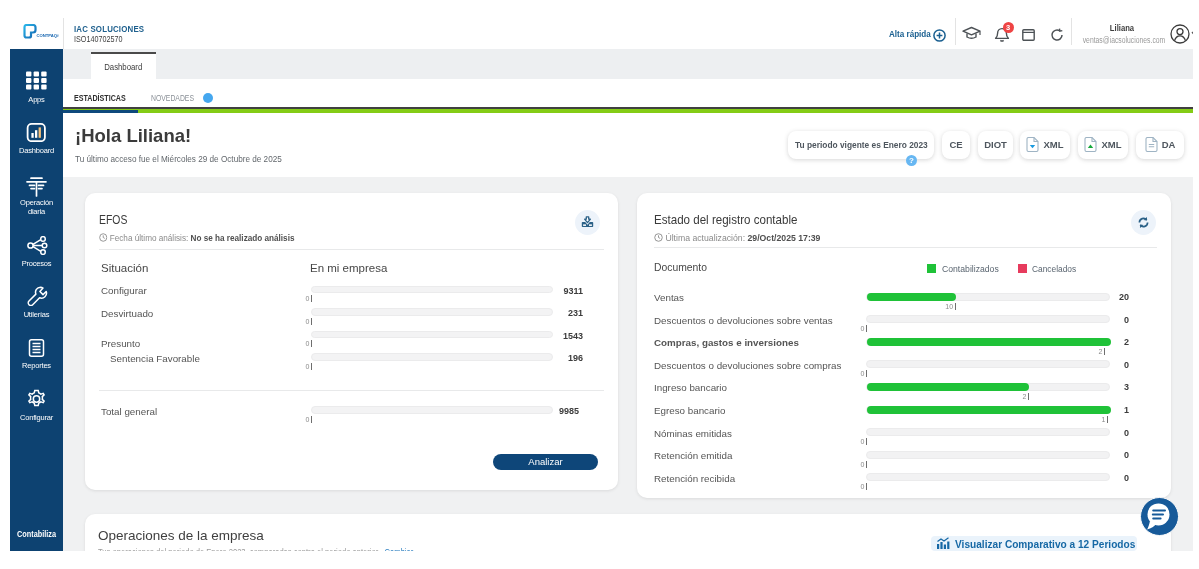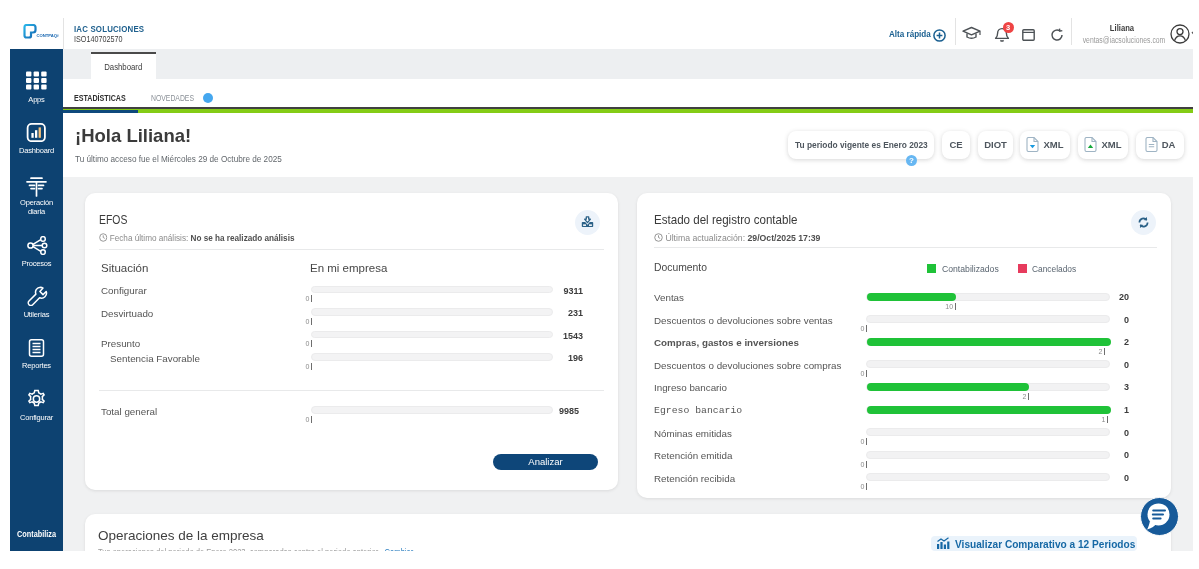--- a/index.html
+++ b/index.html
@@ -330,21 +330,21 @@
     <div class="num" style="left:452px; top:166.8px;">0</div>
     <div class="tick" style="left:229px; top:177.3px;"></div>
     <div class="tickNum" style="left:206px; top:177.3px;">0</div>
     <div class="rowLabel" style="left:17px; top:189.4px;">Ingreso bancario</div>
     <div class="bar2" style="left:229px; top:189.9px; width:244px;">
         <div class="fill" style="width:162px;"></div>
       </div>
     <div class="num" style="left:452px; top:189.4px;">3</div>
     <div class="tick" style="left:391px; top:199.9px;"></div>
     <div class="tickNum" style="left:368px; top:199.9px;">2</div>
-    <div class="rowLabel" style="left:17px; top:212px;font-family:Liberation Mono, monospace;">Egreso bancario</div>
+    <div class="rowLabel" style="left:17px; top:212px;">Egreso bancario</div>
     <div class="bar2" style="left:229px; top:212.5px; width:244px;">
         <div class="fill" style="width:244px;"></div>
       </div>
     <div class="num" style="left:452px; top:212px;">1</div>
     <div class="tick" style="left:470px; top:222.5px;"></div>
     <div class="tickNum" style="left:447px; top:222.5px;">1</div>
     <div class="rowLabel" style="left:17px; top:234.6px;">Nóminas emitidas</div>
     <div class="bar2" style="left:229px; top:235.1px; width:244px;"></div>
     <div class="num" style="left:452px; top:234.6px;">0</div>
     <div class="tick" style="left:229px; top:245.1px;"></div>

